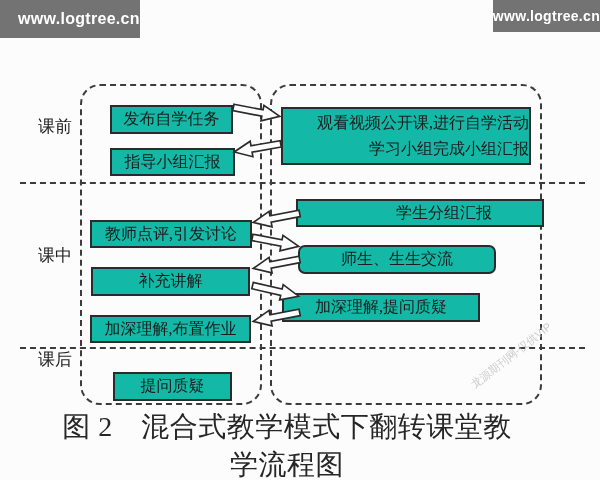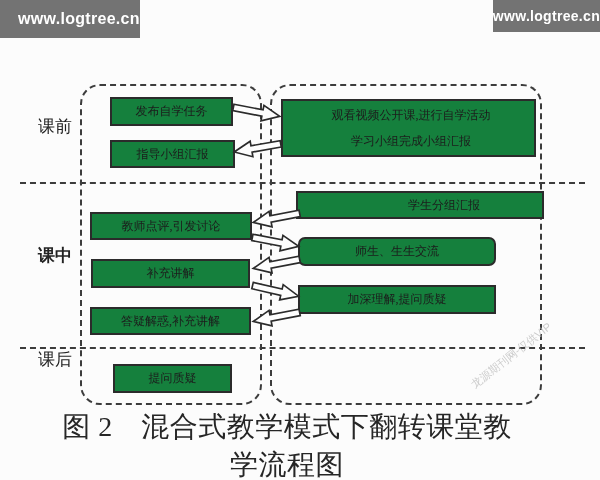--- a/index.html
+++ b/index.html
@@ -24,46 +24,46 @@
   .col-header{
     position:absolute;border:2px solid #2e2e2e;background:#fdfdfd;
     font-size:17px;text-align:center;line-height:25px;height:25px;
   }
   .col-header.teacher{left:146;top:46;width:49;}
   .col-header.student{left:383;top:46;width:48;}
   .phase-label{
     position:absolute;font-size:17px;width:44px;text-align:center;color:#222;
   }
   .phase-pre{left:33px;top:115px;}
-  .phase-during{left:33px;top:244px;font-weight:bold;}
+  .phase-during{left:33px;top:244px;}
   .phase-post{left:33px;top:348px;}
   .dash-container{
     position:absolute;border:2px dashed #3c3c3c;border-radius:20px;
     background:transparent;
   }
   .teacher-container{left:80px;top:84px;width:178px;height:317px;}
   .student-container{left:270px;top:84px;width:268px;height:317px;}
   .hdivider{
     position:absolute;border-top:2px dashed #3c3c3c;height:0;width:565px;left:20px;
   }
   .hdivider.first{top:182px;}
   .hdivider.second{top:347px;}
   .node{
-    position:absolute;border:2px solid #2b2b2b;background:#15803d;
-    font-size:12px;text-align:center;display:flex;
-    align-items:center;justify-content:center;white-space:nowrap;
+    position:absolute;border:2px solid #2b2b2b;background:#14b8a6;
+    font-size:16px;text-align:center;display:flex;
+    align-items:center;justify-content:center;white-space:nowrap;margin-top:8px;
   }
-  .node.big{flex-direction:column;align-items:center;justify-content:center;
-    padding-left:5px;line-height:26px;}
+  .node.big{flex-direction:column;align-items:flex-end;justify-content:center;
+    line-height:26px;}
   .n-publish{left:110px;top:97px;width:119px;height:25px;}
   .n-guide{left:110px;top:140px;width:121px;height:24px;}
   .n-watch{left:281px;top:99px;width:246px;height:54px;}
   .n-report{left:296px;top:191px;width:196px;height:24px;padding-left:48px;}
   .n-exchange{left:298px;top:237px;width:194px;height:25px;border-radius:7px;}
-  .n-deepen{left:298px;top:285px;width:194px;height:25px;}
+  .n-deepen{left:282px;top:285px;width:194px;height:25px;}
   .n-comment{left:90px;top:212px;width:158px;height:24px;}
   .n-supplement{left:91px;top:259px;width:155px;height:25px;}
   .n-answer{left:90px;top:307px;width:157px;height:24px;}
   .n-communicate{left:113px;top:364px;width:115px;height:25px;}
   .n-homework{left:282px;top:361px;width:254px;height:28px;}
   .arrow{position:absolute;width:50px;height:20px;overflow:visible;}
   .caption{
     position:absolute;left:52px;top:408px;width:470px;text-align:center;
     font-size:28px;color:#262626;letter-spacing:.5px;
   }
@@ -96,21 +96,21 @@
 
   <div class="node n-publish">发布自学任务</div>
   <div class="node n-guide">指导小组汇报</div>
   <div class="node big n-watch">
     <span>观看视频公开课,进行自学活动</span>
     <span>学习小组完成小组汇报</span>
   </div>
 
   <div class="node n-supplement">补充讲解</div>
   <div class="node n-comment">教师点评,引发讨论</div>
-  <div class="node n-answer">答疑解惑,补充讲解</div>
+  <div class="node n-answer">加深理解,布置作业</div>
   <div class="node n-report">学生分组汇报</div>
   <div class="node n-exchange">师生、生生交流</div>
   <div class="node n-deepen">加深理解,提问质疑</div>
 
   <div class="node n-communicate">提问质疑</div>
 
   <svg class="arrow" style="left:232px;top:102px;transform:rotate(11deg);" viewBox="0 0 54 20">
     <polygon points="1,6.5 33,6.5 33,1.5 52,10 33,18.5 33,13.5 1,13.5" fill="#fdfdfd" stroke="#2b2b2b" stroke-width="1.8"></polygon>
   </svg>
   <svg class="arrow" style="left:232px;top:138px;transform:rotate(170deg);" viewBox="0 0 54 20">

